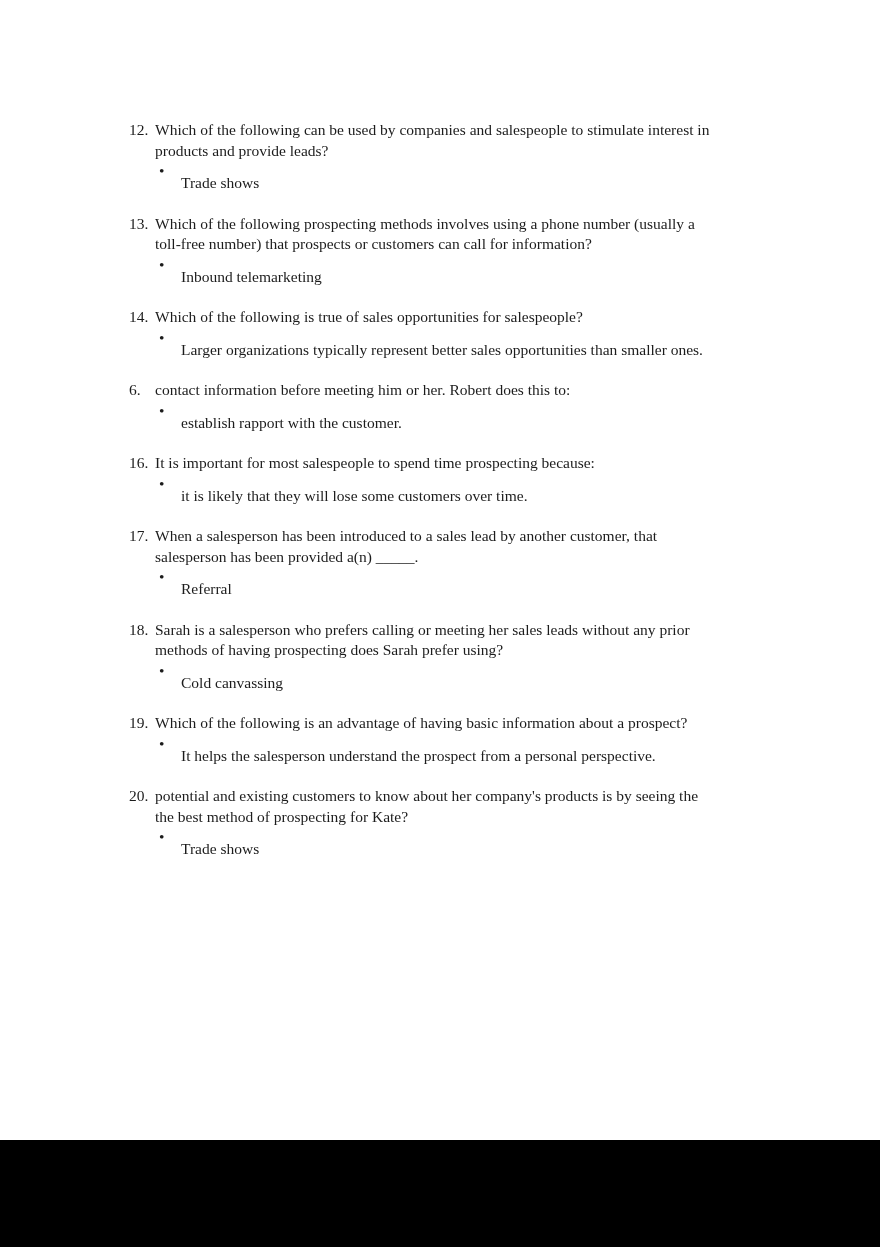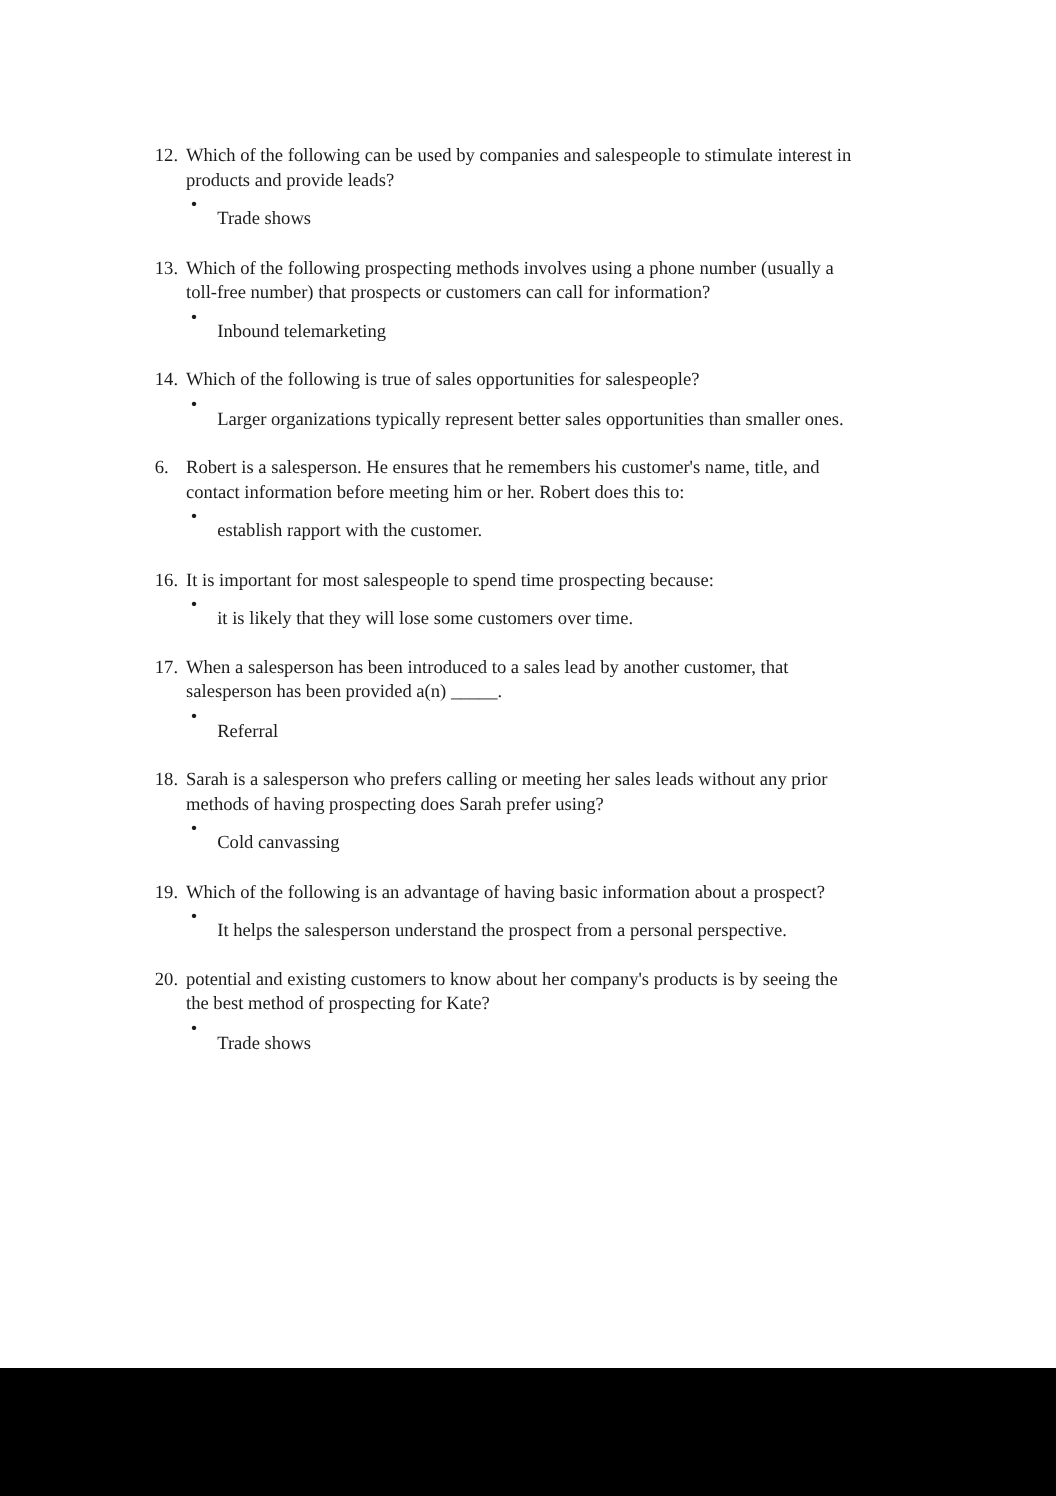--- a/index.html
+++ b/index.html
@@ -120,21 +120,20 @@
 </div>
       </div>
     </div>
   </div>
 
   <div class="q-block">
     <div class="q-row">
       <span class="q-num">6.</span>
       <div class="q-body">
         <div class="q-lines">
-              <div class="q-line">Robert is a salesperson. He ensures that he remembers his customer's name, title, and</div>
               <div class="q-line">contact information before meeting him or her. Robert does this to:</div>
             </div>
         <div class="answers">
   <div class="a-row">
     <span class="bullet">•</span>
     <span class="a-text">establish rapport with the customer.</span>
   </div>
 </div>
       </div>
     </div>

